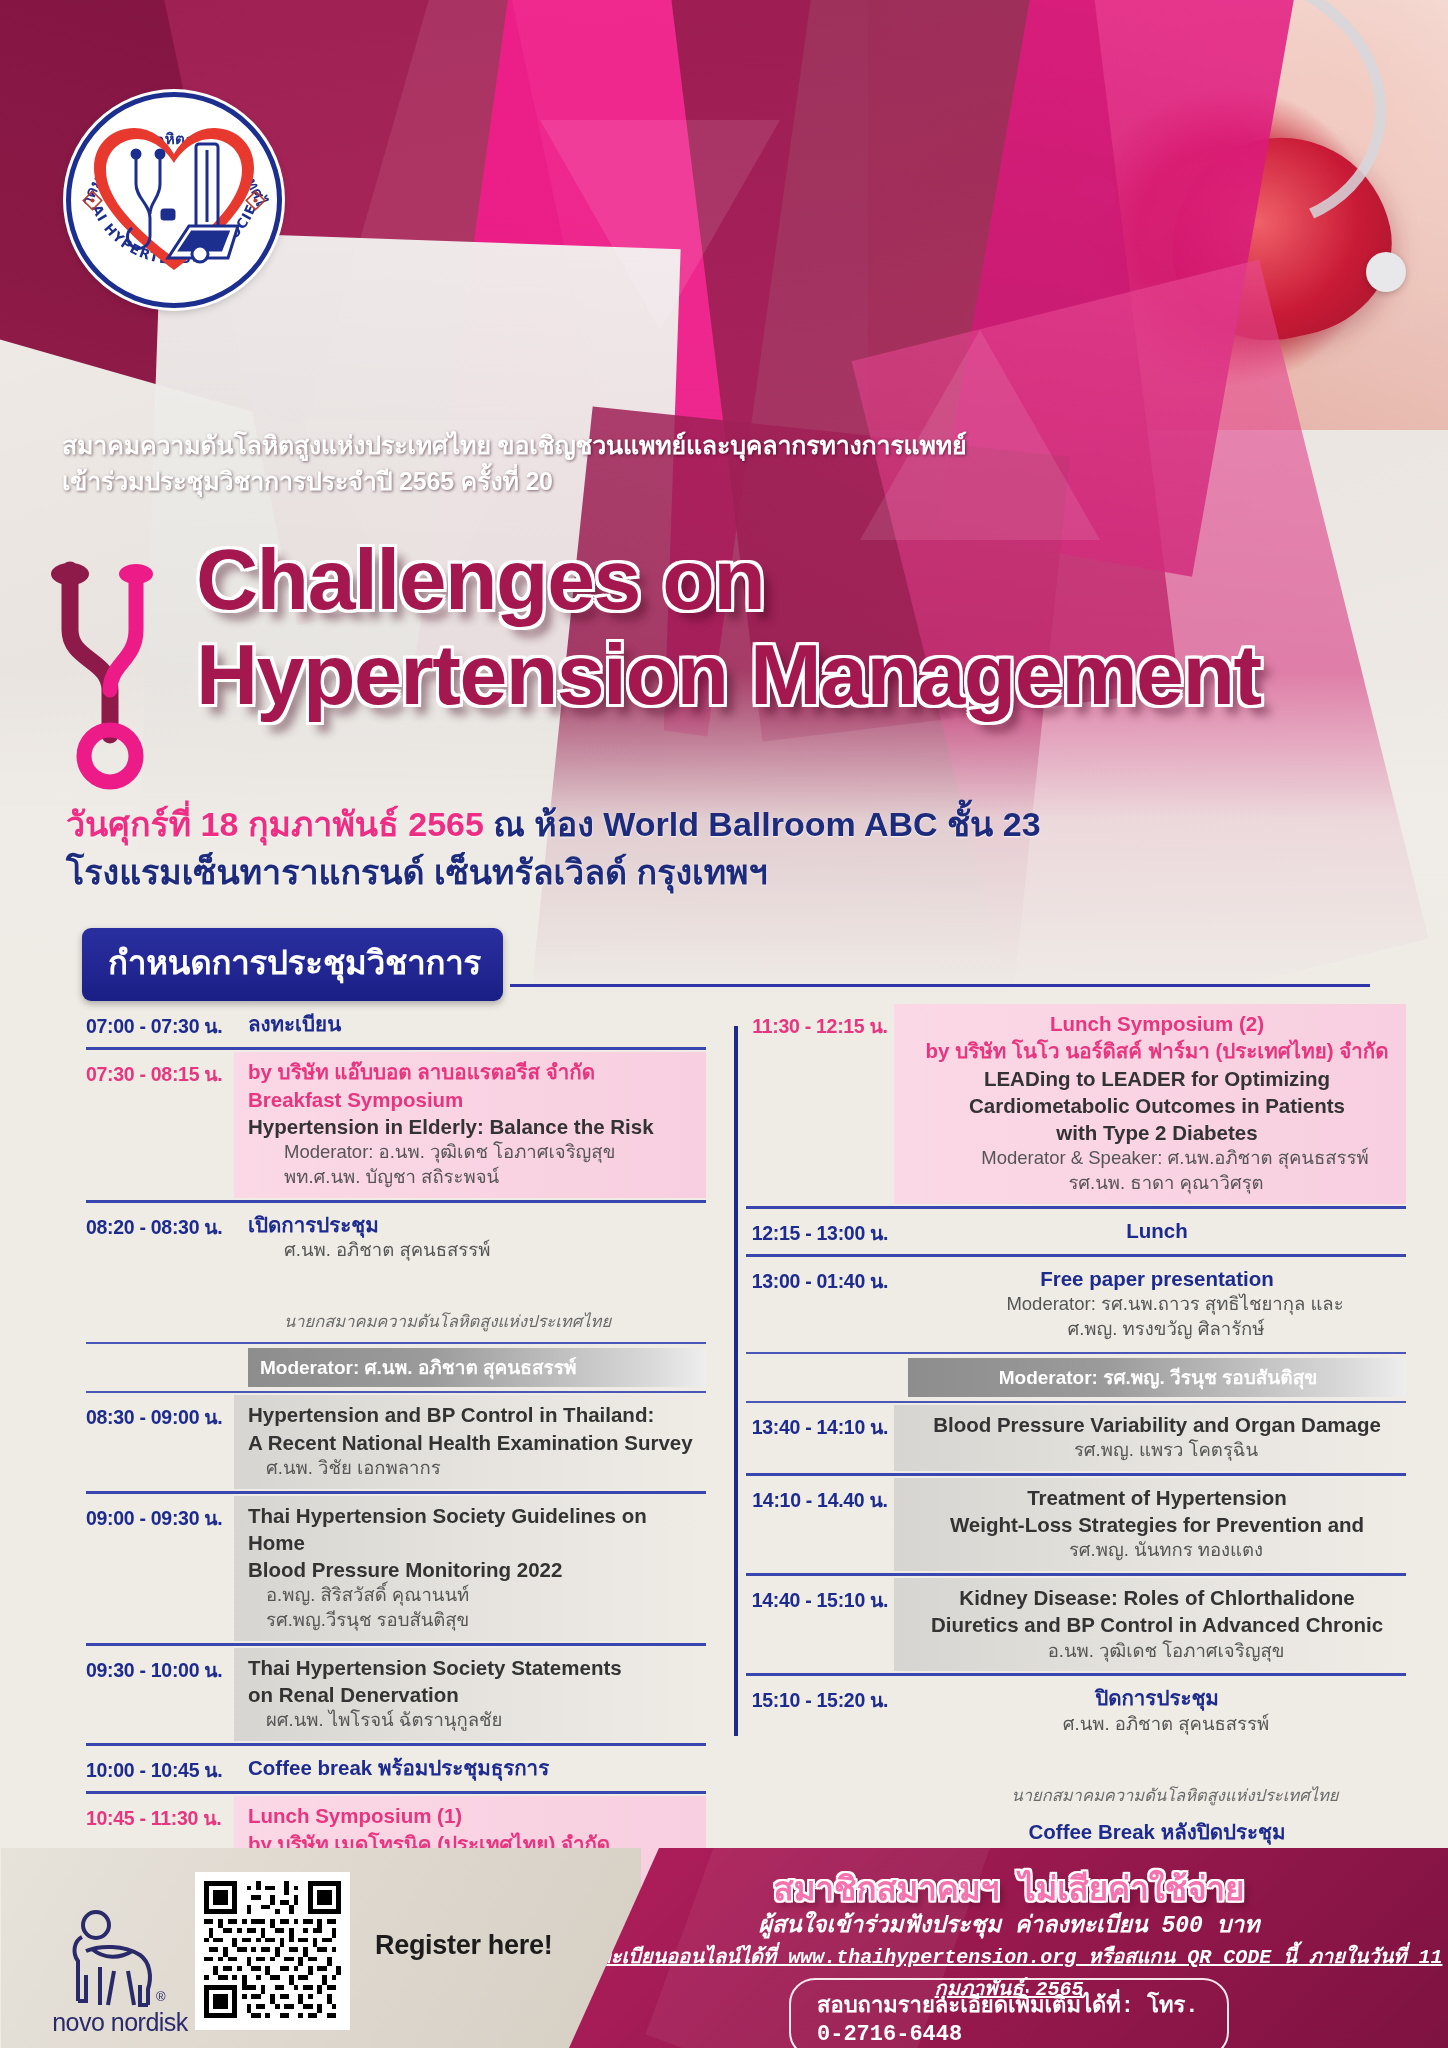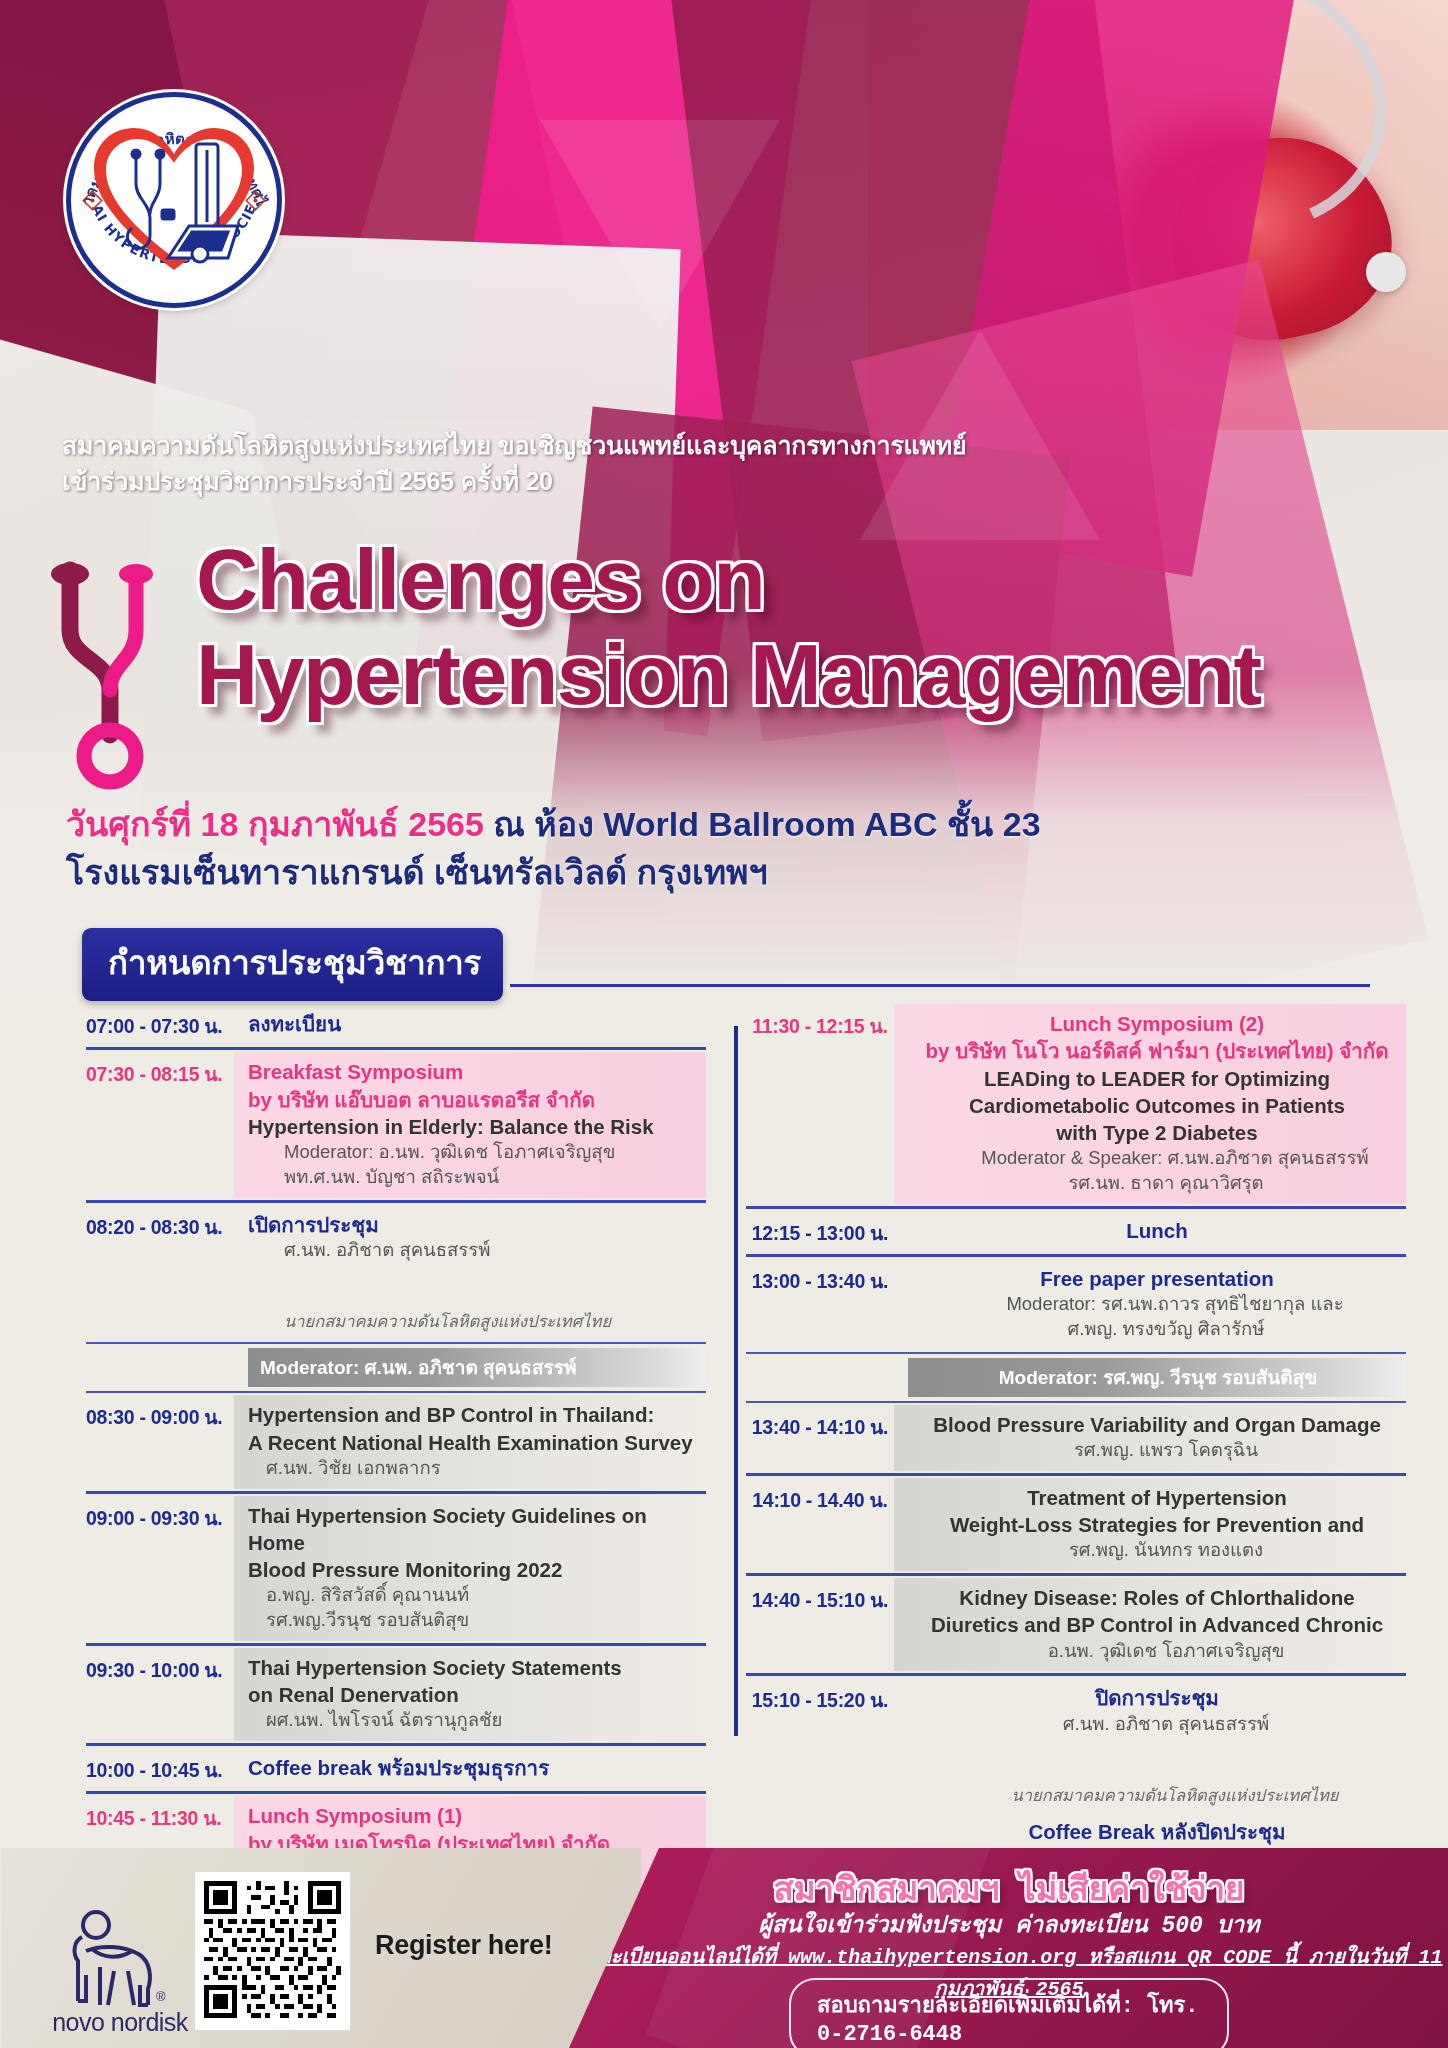--- a/index.html
+++ b/index.html
@@ -332,22 +332,22 @@
         <div class="row">
           <div class="time">07:00 - 07:30 น.</div>
           <div class="body hl-plain">
             <div class="t-blue">ลงทะเบียน</div>
           </div>
         </div>
         <div class="sep"></div>
         <div class="row">
           <div class="time pink">07:30 - 08:15 น.</div>
           <div class="body hl-pink">
+            <div class="t-pink">by บริษัท แอ๊บบอต ลาบอแรตอรีส จำกัด</div>
             <div class="t-pink">Breakfast Symposium</div>
-            <div class="t-pink">by บริษัท แอ๊บบอต ลาบอแรตอรีส จำกัด</div>
             <div class="t-dark">Hypertension in Elderly: Balance the Risk</div>
             <div class="t-name">Moderator: อ.นพ. วุฒิเดช โอภาศเจริญสุข</div>
             <div class="t-name">พท.ศ.นพ. บัญชา สถิระพจน์</div>
           </div>
         </div>
         <div class="sep"></div>
         <div class="row">
           <div class="time">08:20 - 08:30 น.</div>
           <div class="body hl-plain">
             <div class="t-blue">เปิดการประชุม</div>
@@ -427,21 +427,21 @@
         </div>
         <div class="sep"></div>
         <div class="row">
           <div class="time">12:15 - 13:00 น.</div>
           <div class="body hl-plain">
             <div class="t-blue">Lunch</div>
           </div>
         </div>
         <div class="sep"></div>
         <div class="row">
-          <div class="time">13:00 - 13:40 น.</div>
+          <div class="time">13:00 - 01:40 น.</div>
           <div class="body hl-plain">
             <div class="t-blue">Free paper presentation</div>
             <div class="t-name">Moderator: รศ.นพ.ถาวร สุทธิไชยากุล และ</div>
             <div class="t-name2">ศ.พญ. ทรงขวัญ ศิลารักษ์</div>
           </div>
         </div>
         <div class="sep thin"></div>
         <div class="row">
           <div class="time"></div>
           <div class="body hl-plain" style="padding: 0px;">

